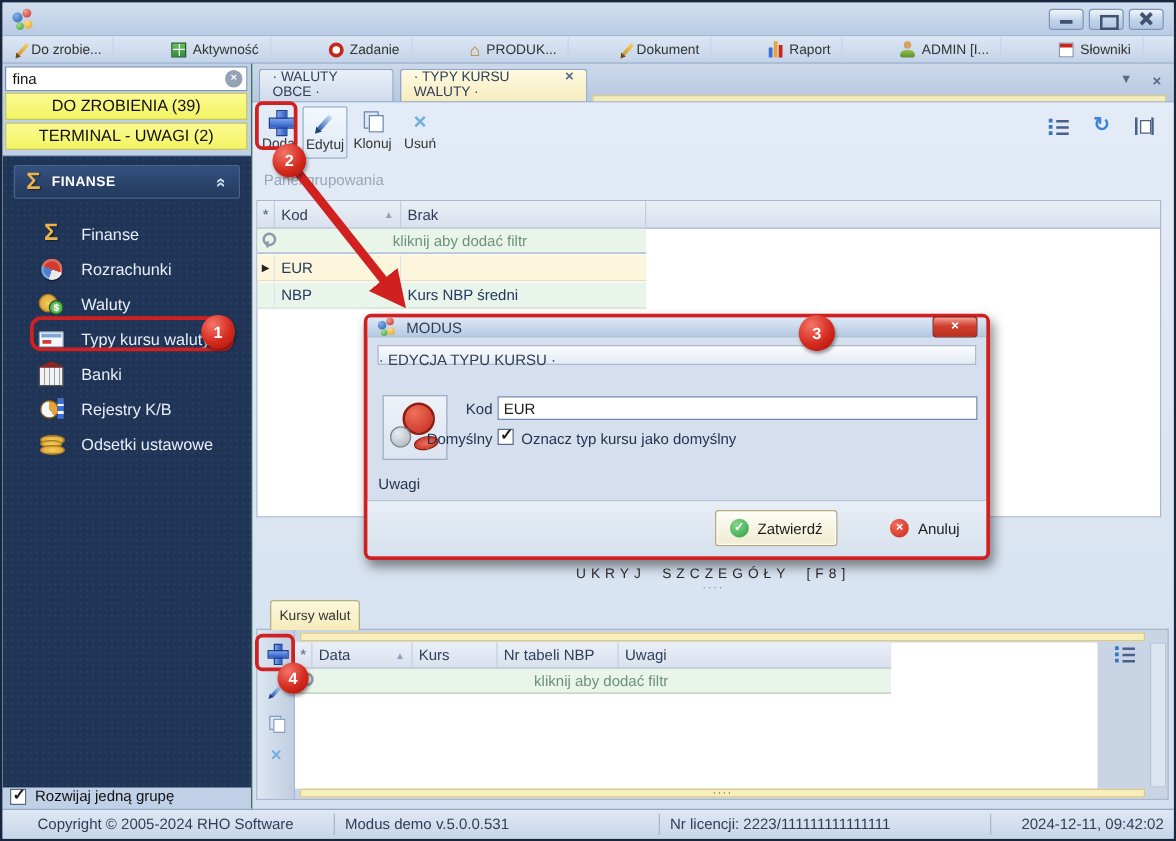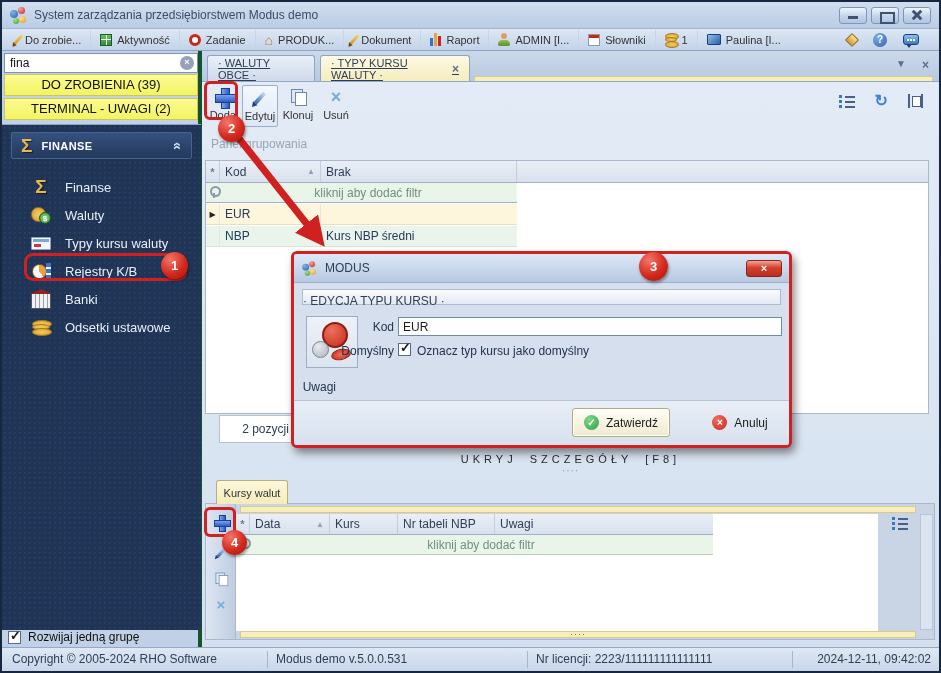--- a/index.html
+++ b/index.html
@@ -18,21 +18,21 @@
   .titlebar .ttl { font-size:12px; color:#3c4c63; }
   .win-btns { margin-left:auto; display:flex; gap:4px; }
   .win-btn { width:28px; height:17px; border:1px solid #7e96b8; border-radius:3px; background:linear-gradient(#f0f5fb,#c2d4ea 55%,#b0c6e2); position:relative; }
   .win-min::after { content:""; position:absolute; left:8px; right:8px; bottom:4px; height:3px; background:#3f526e; }
   .win-max::after { content:""; position:absolute; left:8px; top:4px; width:11px; height:8px; border:2px solid #3f526e; }
   .win-close::before,.win-close::after { content:""; position:absolute; left:50%; top:50%; width:12px; height:3px; background:#3f526e; }
   .win-close::before { transform:translate(-50%,-50%) rotate(45deg); }
   .win-close::after { transform:translate(-50%,-50%) rotate(-45deg); }
 
   
-  .topbar { position:absolute; left:0; top:27px; right:0; height:22px; background:linear-gradient(#dde7f4,#c3d3e8); border-bottom:1px solid #8fa5c6; display:flex; align-items:center; padding:0 6px; font-size:11px; color:#333; }
+  .topbar { position:absolute; left:0; top:27px; right:0; height:22px; background:linear-gradient(#dde7f4,#c3d3e8); border-bottom:1px solid #8fa5c6; display:flex; align-items:center; padding:0 6px; font-size:11px; color:#333;gap:37px; }
   .tb-item { display:flex; align-items:center; gap:5px; padding:0 9px; height:20px; border-right:1px solid #c6d4e6; white-space:nowrap; }
   .tb-tools { margin-left:auto; display:flex; align-items:center; gap:16px; padding-right:14px; }
   .i-pencil { width:3px; height:11px; background:linear-gradient(#f3cf5e,#d99a2b); transform:rotate(42deg); border-radius:1px; position:relative; }
   .i-pencil::after { content:""; position:absolute; left:-1px; bottom:-4px; border-left:3px solid transparent; border-right:2px solid transparent; border-top:4px solid #6b4c17; }
   .i-act { width:12px; height:12px; border:1px solid #1b5e20; background:
      linear-gradient(#fff,#fff) 50% 0/1px 100% no-repeat,
      linear-gradient(#fff,#fff) 0 50%/100% 1px no-repeat,
      linear-gradient(#6abf5e,#2f8f3a); }
   .i-task { width:12px; height:12px; border-radius:50%; border:3px solid #c6281a; background:#fff; }
   .i-home { color:#c77d28; font-size:14px; font-weight:bold; line-height:12px; }
@@ -50,21 +50,21 @@
   .i-coins::before,.i-coins::after,.i-coins i { content:""; position:absolute; left:0; width:12px; height:5px; border-radius:50%; background:radial-gradient(#f3cf5e,#d99a2b); border:1px solid #a87b1e; }
   .i-coins::before { top:0; } .i-coins i { top:4px; } .i-coins::after { top:8px; }
   .i-monitor { width:14px; height:11px; background:linear-gradient(135deg,#8fc0ea,#2d5da8); border:1px solid #1d3f78; border-radius:1px; }
   .i-bucket { width:10px; height:10px; transform:rotate(45deg); background:linear-gradient(#ffe08a,#d99a2b); border:1px solid #8a6414; border-radius:1px; }
   .i-help { width:14px; height:14px; border-radius:50%; background:radial-gradient(circle at 35% 30%,#7fb3e8,#2d5da8); color:#fff; font-size:10px; font-weight:bold; text-align:center; line-height:14px; }
   .i-chat { position:relative; width:16px; height:11px; background:linear-gradient(#8fc0ea,#3a78c2); border:1px solid #1d3f78; border-radius:3px; }
   .i-chat::before { content:""; position:absolute; left:3px; top:4px; width:2px; height:2px; background:#fff; box-shadow:3px 0 #fff,6px 0 #fff; }
   .i-chat::after { content:""; position:absolute; left:2px; bottom:-4px; border-left:3px solid transparent; border-right:3px solid transparent; border-top:4px solid #1d3f78; }
 
   
-  .sidebar { position:absolute; left:0; top:49px; width:200px; bottom:24px; background:#c0d1e7; border-right:4px solid #14532d; }
+  .sidebar { position:absolute; left:0; top:49px; width:200px; bottom:24px; background:#c0d1e7; border-right:1px solid #14532d; }
   .search-wrap { position:absolute; left:2px; top:2px; width:194px; height:20px; }
   .search-wrap input { width:100%; height:20px; border:1px solid #7a93b8; font:12px "Liberation Sans",sans-serif; padding:2px 22px 2px 5px; color:#111; }
   .search-clear { position:absolute; right:4px; top:3px; width:14px; height:14px; border-radius:50%; background:#93a2b6; color:#fff; font-size:9px; line-height:13px; text-align:center; font-weight:bold; }
   .yellow-btn { position:absolute; left:2px; width:194px; height:22px; background:linear-gradient(#fbfb93,#f3f363); border:1px solid #c9c95a; text-align:center; font-size:13px; color:#101010; line-height:20px; }
   .navpanel { position:absolute; left:0; top:73px; width:199px; height:506px; background:#203456; background-image:radial-gradient(#283f68 1px, transparent 1px); background-size:5px 5px; border-top:1px solid #8fa5c6; }
   .nav-header { margin:7px 9px 0; height:27px; background:linear-gradient(#34517f,#24395c); border:1px solid #45648f; border-radius:2px; display:flex; align-items:center; padding:0 9px; gap:9px; }
   .nav-header .lbl { color:#fff; font-weight:bold; font-size:11px; letter-spacing:.4px; }
   .chevs-up { margin-left:auto; color:#cfe0f4; display:inline-block; transform:rotate(90deg); font-size:14px; font-weight:bold; }
   .nav-items { margin-top:14px; }
   .nav-item { height:28px; display:flex; align-items:center; padding-left:28px; gap:13px; color:#e9eff8; font-size:13px; }
@@ -84,21 +84,21 @@
   .n-bank::before { content:""; position:absolute; left:-2px; top:-5px; border-left:11px solid transparent; border-right:11px solid transparent; border-bottom:5px solid #8f2420; }
   .n-stack { position:relative; width:18px; height:15px; }
   .n-stack::before,.n-stack::after,.n-stack i { content:""; position:absolute; left:0; width:18px; height:6px; border-radius:50%; background:radial-gradient(#f3cf5e,#d99a2b); border:1px solid #a87b1e; }
   .n-stack::before { top:0; } .n-stack i { top:4px; } .n-stack::after { top:8px; }
   .side-check { position:absolute; left:6px; bottom:3px; display:flex; gap:7px; align-items:center; font-size:12px; color:#101010; }
   .checkbox { position:relative; width:13px; height:13px; background:#fff; border:1px solid #5a6b85; flex:0 0 auto; }
   .checkbox b { position:absolute; left:1px; top:-4px; font-size:13px; color:#1c1c1c; }
 
   
   .tabstrip { position:absolute; left:200px; top:49px; right:0; height:31px; background:linear-gradient(#ccd9ea,#b7c8e0); border-bottom:1px solid #93a9c8; }
-  .tab { position:absolute; bottom:0; height:26px; border:1px solid #8fa5c6; border-bottom:none; border-radius:3px 3px 0 0; font-size:11px; color:#2f3e57; display:flex; align-items:center; padding:0 10px;text-decoration:underline; }
+  .tab { position:absolute; bottom:0; height:26px; border:1px solid #8fa5c6; border-bottom:none; border-radius:3px 3px 0 0; font-size:11px; color:#2f3e57; display:flex; padding:0 10px; }
   .tab.inactive { left:5px; width:108px; background:linear-gradient(#eaf0f8,#cfdaeb); justify-content:center; }
   .tab.active { left:118px; width:150px; background:linear-gradient(#fefae3,#f6ecbe); gap:9px; justify-content:center; }
   .tab-close { color:#5c6c85; font-size:12px; font-weight:bold; line-height:10px; }
   .strip-tools { position:absolute; right:10px; top:7px; display:flex; gap:16px; color:#5c6c85; font-size:10px; font-weight:bold; }
   .strip-cream { position:absolute; left:272px; right:6px; bottom:0; height:5px; background:#f6edbd; border:1px solid #d9c98c; border-bottom:none; }
 
   
   .content { position:absolute; left:200px; top:80px; right:0; bottom:24px; background:linear-gradient(#e3ebf6,#d4e0ef); }
   .big-btn { position:absolute; top:3px; width:36px; height:42px; display:flex; flex-direction:column; align-items:center; font-size:11px; color:#333; }
   .big-btn .ic { height:24px; display:flex; align-items:center; justify-content:center; }
@@ -168,21 +168,21 @@
   .d-listicon { position:absolute; right:26px; top:12px; }
   .d-vscroll { position:absolute; right:1px; top:10px; width:13px; bottom:9px; background:#dce4f0; border:1px solid #b9c6da; }
 
   
   .statusbar { position:absolute; left:0; right:0; bottom:0; height:24px; background:linear-gradient(#dfe8f4,#c8d6e9); border-top:1px solid #93a9c8; font-size:12px; color:#2f3e57; }
   .statusbar .seg { position:absolute; top:4px; }
   .statusbar .sep { position:absolute; top:3px; bottom:3px; width:1px; background:#a7b6cc; }
 
   
   .dialog { position:absolute; left:289px; top:249px; width:501px; height:197px; z-index:40; border:3px solid #d02020; border-radius:6px; background:#d5dfee; box-shadow:3px 5px 9px rgba(0,0,0,.45); }
-  .dlg-title { height:29px; background:linear-gradient(#dde8f6,#b6c9e2); display:flex; align-items:center; padding:0 7px; gap:7px; border-bottom:1px solid #9db1cd; border-radius:2px 2px 0 0; font-size:12px; color:#2f3e57; }
+  .dlg-title { height:16px; background:linear-gradient(#dde8f6,#b6c9e2); display:flex; align-items:center; padding:0 7px; gap:7px; border-bottom:1px solid #9db1cd; border-radius:2px 2px 0 0; font-size:12px; color:#2f3e57; }
   .dlg-close { margin-left:auto; width:36px; height:17px; background:linear-gradient(#f2a298,#d2402e 45%,#b92f1e); border:1px solid #8e2318; border-radius:3px; color:#fff; font-size:11px; text-align:center; line-height:15px; font-weight:bold; }
   .dlg-header { margin:6px 8px 0; height:16px; background:linear-gradient(#fbfcfe,#e2eaf4); border:1px solid #aebad0; font-size:12px; color:#2f3e57; line-height:22px; padding-left:0; }
   .dlg-icon { position:absolute; left:12px; top:62px; width:52px; height:52px; border:1px solid #9eadc6; background:linear-gradient(#eef2f8,#dbe4f0); }
   .dlg-icon .coin-r { position:absolute; left:15px; top:5px; width:26px; height:26px; border-radius:50%; background:radial-gradient(circle at 35% 30%,#f0705c,#c32a1c); border:2px solid #8e1d12; }
   .dlg-icon .coin-g { position:absolute; left:5px; top:24px; width:17px; height:17px; border-radius:50%; background:radial-gradient(circle at 35% 30%,#e8ecf0,#aab2bc); border:1px solid #7d858f; }
   .dlg-icon .coin-o { position:absolute; left:24px; top:32px; width:20px; height:11px; border-radius:50%; background:radial-gradient(#f0705c,#c32a1c); border:1px solid #8e1d12; transform:rotate(-12deg); }
   .f-label { position:absolute; font-size:12px; color:#24344f; text-align:right; }
   .dlg input[type=text] { position:absolute; height:19px; border:1px solid #7089b1; font:12px "Liberation Sans",sans-serif; padding:1px 4px; color:#1c1c1c; background:#fff; }
   .dlg-footer { position:absolute; left:0; right:0; bottom:0; height:45px; background:linear-gradient(#e8eef6,#d7e1ee); border-top:1px solid #b6c3d8; border-radius:0 0 3px 3px; }
   .btn-ok { position:absolute; left:278px; top:7px; width:98px; height:29px; border:1px solid #b4ab7e; border-radius:3px; background:linear-gradient(#fffef8,#efeacf); display:flex; align-items:center; justify-content:center; gap:7px; font-size:12px; color:#1c1c1c; box-shadow:inset 0 0 0 1px #ffffff; }
@@ -201,21 +201,20 @@
 
 <div id="app">
 
   <div class="titlebar">
     <span class="logo">
         <i class="l1"></i>
         <i class="l2"></i>
         <i class="l3"></i>
         <i class="l4"></i>
       </span>
-    <span class="ttl">System zarządzania przedsiębiorstwem Modus demo</span>
     <span class="win-btns">
       <span class="win-btn win-min"></span>
       <span class="win-btn win-max"></span>
       <span class="win-btn win-close"></span>
     </span>
   </div>
 
   <div class="topbar">
     <span class="tb-item">
         <span class="i-pencil"></span>
@@ -286,43 +285,49 @@
       </div>
       <div class="nav-items">
         <div class="nav-item">
             <span class="nav-ic">
               <span class="n-sum">Σ</span>
             </span>
             <span>Finanse</span>
           </div>
         <div class="nav-item">
             <span class="nav-ic">
+              <span class="n-roz"></span>
+            </span>
+            <span>Rozrachunki</span>
+          </div>
+        <div class="nav-item">
+            <span class="nav-ic">
               <span class="n-waluty">
                 <b>$</b>
               </span>
             </span>
             <span>Waluty</span>
           </div>
         <div class="nav-item">
             <span class="nav-ic">
               <span class="n-card"></span>
             </span>
             <span>Typy kursu waluty</span>
           </div>
         <div class="nav-item">
             <span class="nav-ic">
+              <span class="n-bank"></span>
+            </span>
+            <span>Banki</span>
+          </div>
+        <div class="nav-item">
+            <span class="nav-ic">
               <span class="n-rej"></span>
             </span>
             <span>Rejestry K/B</span>
-          </div>
-        <div class="nav-item">
-            <span class="nav-ic">
-              <span class="n-bank"></span>
-            </span>
-            <span>Banki</span>
           </div>
         <div class="nav-item">
             <span class="nav-ic">
               <span class="n-stack">
                 <i></i>
               </span>
             </span>
             <span>Odsetki ustawowe</span>
           </div>
       </div>
@@ -406,21 +411,20 @@
         <span class="rc k">EUR</span>
         <span class="rc o"></span>
       </div>
       <div class="g-row row-nbp">
         <span class="rc ind"></span>
         <span class="rc k">NBP</span>
         <span class="rc o">Kurs NBP średni</span>
       </div>
     </div>
 
-    <div class="count-box">2 pozycji</div>
 
     <div class="splitter">UKRYJ SZCZEGÓŁY [F8]</div>
     <div class="split-dots">····</div>
 
     <div class="detail-tab">Kursy walut</div>
     <div class="detail">
       <div class="d-topstrip"></div>
       <div class="d-toolbar">
         <span class="d-btn" style="top:6px;">
             <span class="plus-small"></span>
@@ -457,21 +461,21 @@
           <span class="txt">kliknij aby dodać filtr</span>
         </div>
       </div>
       <span class="d-listicon listicon"></span>
       <div class="d-vscroll"></div>
       <div class="d-botstrip">····</div>
     </div>
   </div>
 
   <div class="statusbar">
-    <span class="seg" style="left:10px;">Copyright © 2005-2024 RHO Software</span>
+    <span class="seg" style="left:28px;">Copyright © 2005-2024 RHO Software</span>
     <span class="sep" style="left:265px;"></span>
     <span class="seg" style="left:274px;">Modus demo v.5.0.0.531</span>
     <span class="sep" style="left:525px;"></span>
     <span class="seg" style="left:534px;">Nr licencji: 2223/111111111111111</span>
     <span class="sep" style="left:790px;"></span>
     <span class="seg" style="right:8px;">2024-12-11, 09:42:02</span>
   </div>
 
   <div class="dialog dlg">
     <div class="dlg-title">

